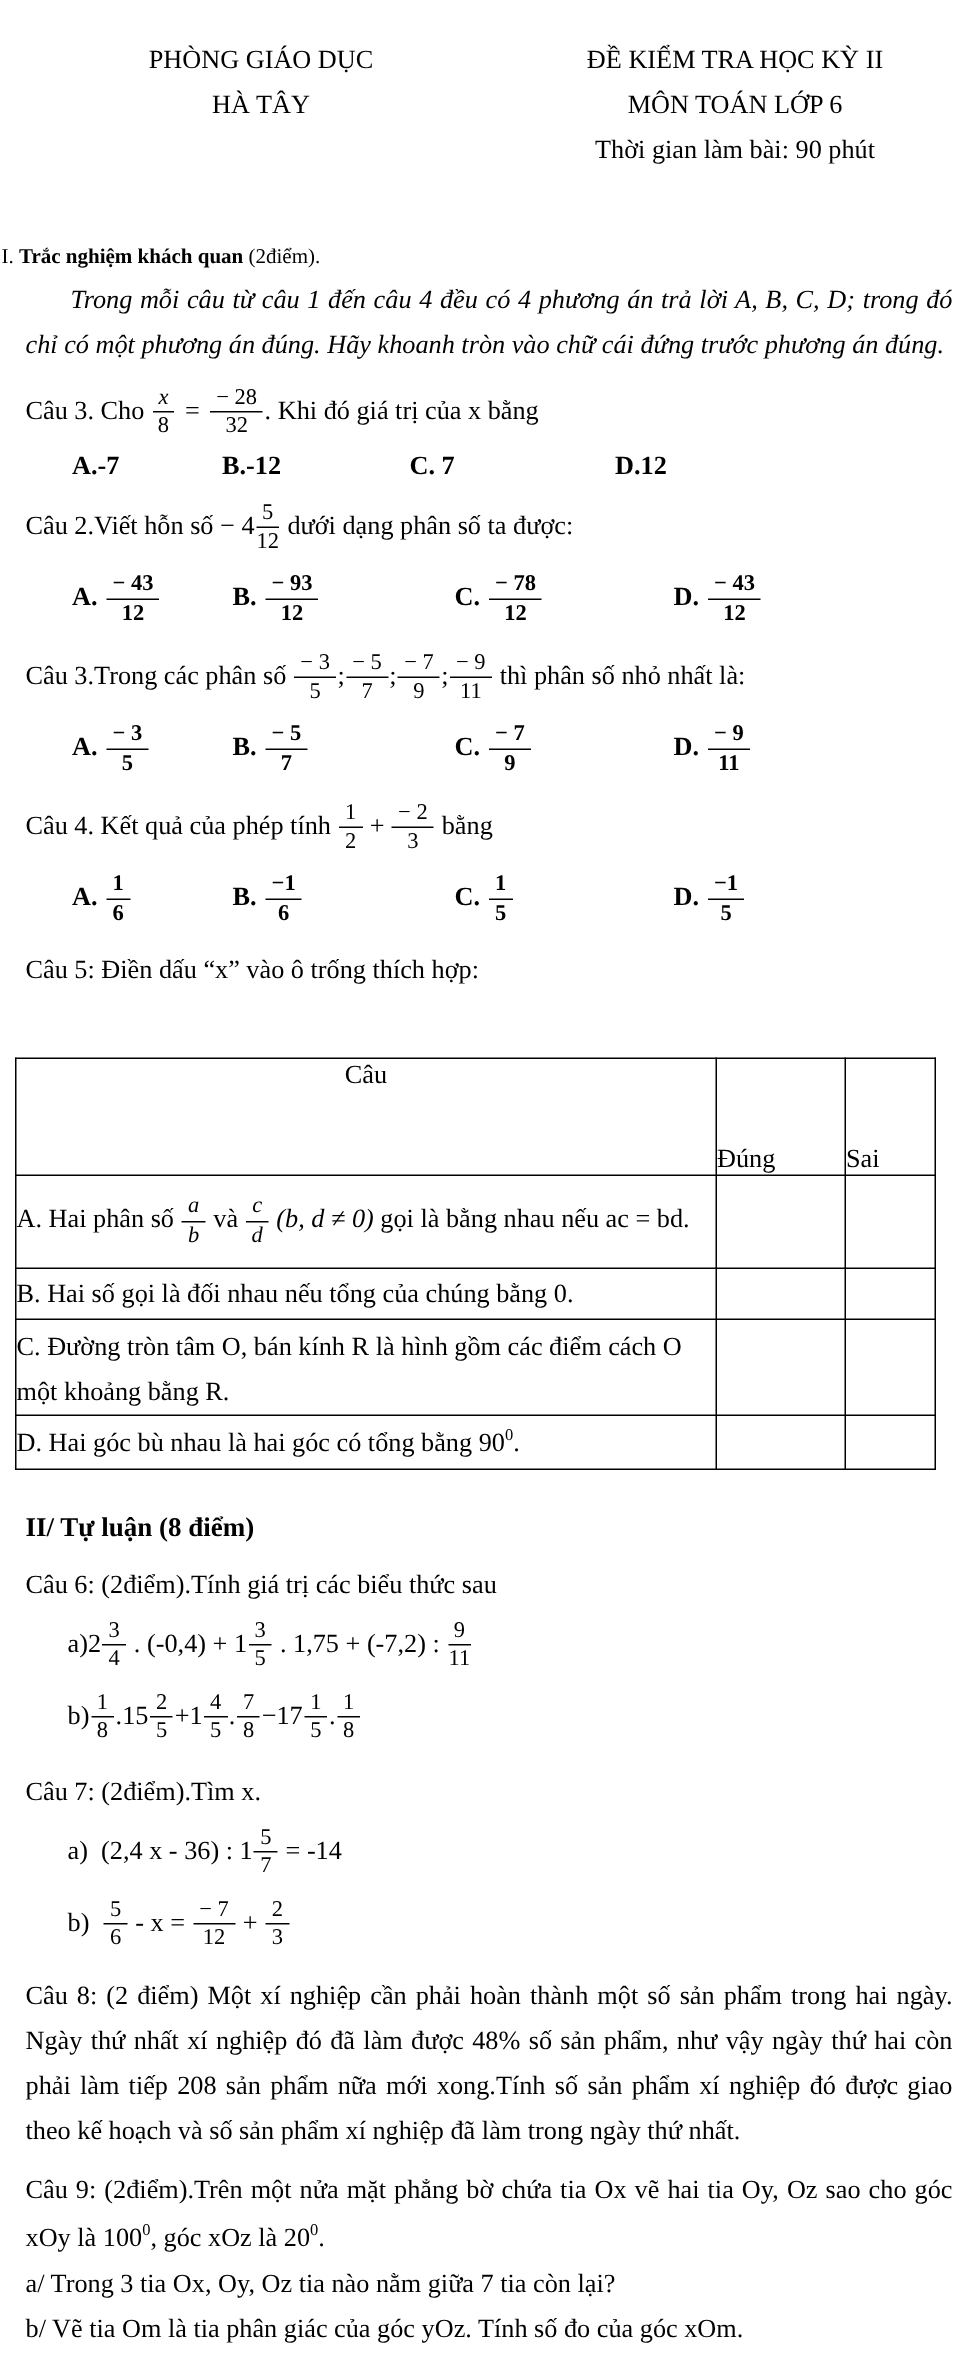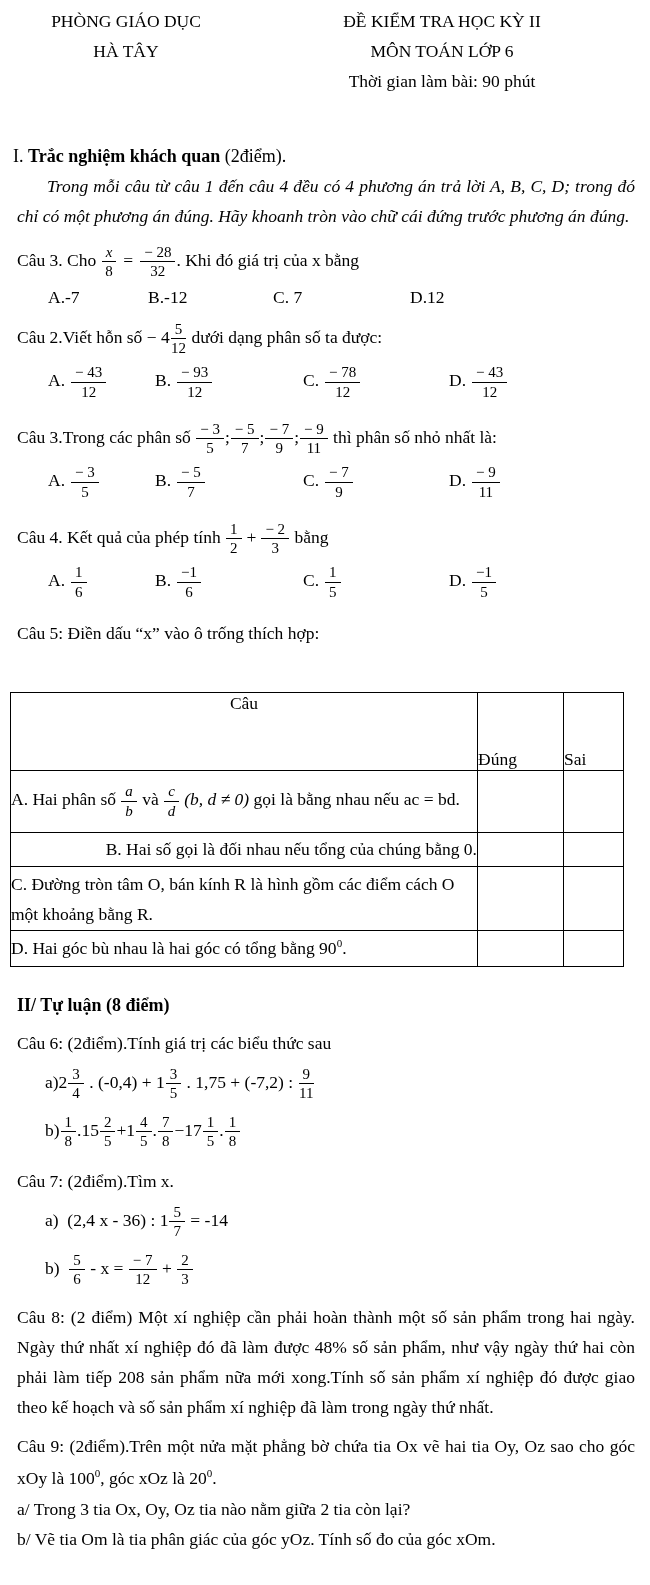--- a/index.html
+++ b/index.html
@@ -8,60 +8,60 @@
     width:650px; height:1585px; overflow:hidden;
     background:#ffffff; color:#000;
     font-family:"Liberation Serif","DejaVu Serif",serif;
     font-size:17.5px;
   }
   .b { font-weight:bold; }
   .it { font-style:italic; }
   .sup { font-size:11px; vertical-align:super; line-height:0; }
 
   
-  .hdr { display:flex; padding-top:6px; }
+  .hdr { display:flex; padding-top:24px;margin-left:48px; }
   .hdr .block { text-align:center; line-height:30px; }
   .hdr-left  { width:232px; margin-left:10px; }
   .hdr-right { width:320px; margin-left:40px; }
 
   
-  .h1 { margin:50px 0 0 13px; font-size:18px; }
+  .h1 { margin:50px 0 0 1px; font-size:14px; }
   .h2 { margin:28px 0 0 17px; font-size:18px; font-weight:bold; }
 
   .intro { margin:4px 15px 0 17px; font-style:italic; text-align:justify;
            line-height:30px; text-indent:30px; }
 
   
   .fr { display:inline-block; vertical-align:middle; text-align:center;
         font-size:15px; line-height:1.12; padding:0 1px; }
   .fr .n { display:block; padding:0 4px 1px; border-bottom:1.3px solid #000; }
   .fr .d { display:block; padding-top:1px; }
 
   
   .qline  { margin-left:17px; line-height:46px; }
   .qline2 { margin-left:45px; line-height:48px; }
   .qtext  { margin-left:17px; line-height:30px; }
   .mt2{margin-top:12px;} .mt6{margin-top:6px;} .mt10{margin-top:10px;}
 
   
-  .optrow { display:flex; align-items:flex-start; margin:4px 0 6px 48px; }
+  .optrow { display:flex; align-items:center; margin:4px 0 6px 48px;font-weight:bold; }
   .optrow.fracs { min-height:44px; }
   .opt { flex:0 0 auto; }
   .olabel { margin-right:5px; }
   .ow1{width:100px} .ow2{width:125px} .ow3{width:137px}
   .of1{width:107px} .of2{width:148px} .of3{width:146px}
   .eqsp { margin:0 6px; } .opsp { margin:0 4px; }
 
   
   .tbl { border-collapse:collapse; margin:44px 0 0 10px; table-layout:fixed; width:613px; }
   .tbl td { border:1.6px solid #000; padding:0; }
   .td-cau  { vertical-align:top; text-align:center; padding-top:2px; height:78px; }
   .td-dung, .td-sai { vertical-align:bottom; padding:0 0 12px 13px; }
   .td-a { height:62px; padding-left:8px; vertical-align:middle; }
-  .td-b { height:34px; padding-left:8px;text-align:right; }
+  .td-b { height:34px; padding-left:8px; }
   .td-c { height:64px; padding:2px 10px 2px 8px; line-height:30px; }
   .td-d { height:36px; padding-left:8px; }
 
   .para { margin:10px 15px 0 17px; text-align:justify; line-height:30px; }
   .para.q9 { margin-top:8px; line-height:32px; }
 </style>
 </head>
 <body>
 
 <div class="hdr">
@@ -178,14 +178,14 @@
 <div class="qline2"><span>b)</span>&nbsp;
 <span class="fr"><span class="n">5</span><span class="d">6</span></span>
 <span>- x =</span>
 <span class="fr"><span class="n">− 7</span><span class="d">12</span></span>
 <span>+</span>
 <span class="fr"><span class="n">2</span><span class="d">3</span></span></div>
 
 <div class="para">Câu 8: (2 điểm) Một xí nghiệp cần phải hoàn thành một số sản phẩm trong hai ngày. Ngày thứ nhất xí nghiệp đó đã làm được 48% số sản phẩm, như vậy ngày thứ hai còn phải làm tiếp 208 sản phẩm nữa mới xong.Tính số sản phẩm xí nghiệp đó được giao theo kế hoạch và số sản phẩm xí nghiệp đã làm trong ngày thứ nhất.</div>
 
 <div class="para q9"><span>Câu 9: (2điểm).Trên một nửa mặt phẳng bờ chứa tia Ox vẽ hai tia Oy, Oz sao cho góc xOy là 100</span><sup class="sup">0</sup><span>, góc xOz là 20</span><sup class="sup">0</sup><span>.</span></div>
-<div class="qtext">a/ Trong 3 tia Ox, Oy, Oz tia nào nằm giữa 2 tia còn lại?</div>
+<div class="qtext">a/ Trong 3 tia Ox, Oy, Oz tia nào nằm giữa 7 tia còn lại?</div>
 <div class="qtext">b/ Vẽ tia Om là tia phân giác của góc yOz. Tính số đo của góc xOm.</div>
 
 </body></html>

